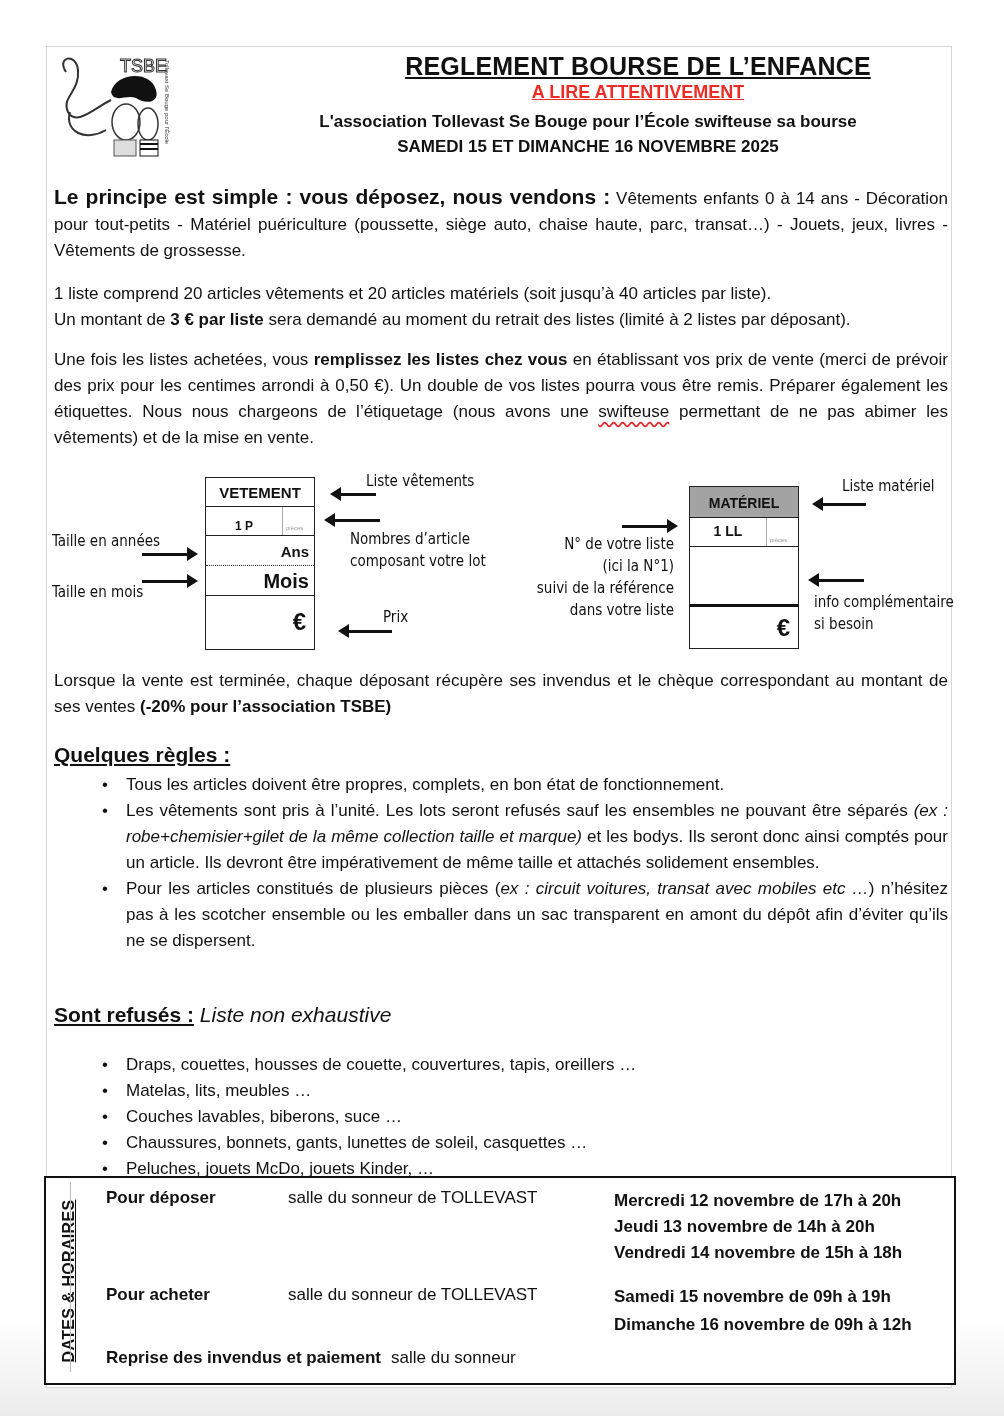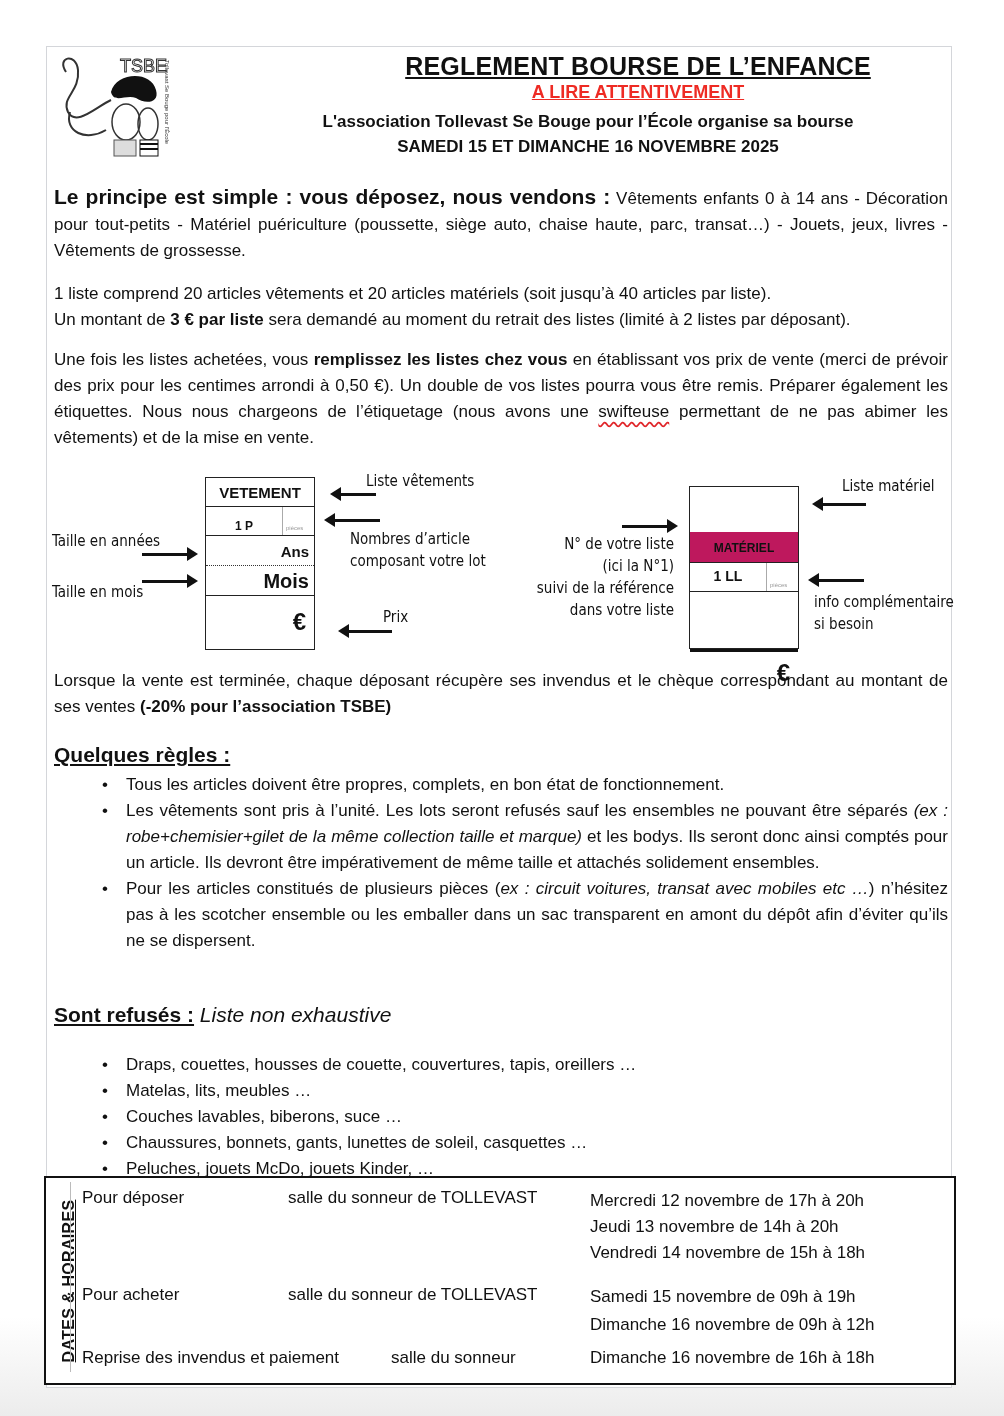--- a/index.html
+++ b/index.html
@@ -48,21 +48,21 @@
 
   .schedule {
     left:44px; top:1176px; width:908px; height:205px; border:2px solid #111; background:#fff;
   }
   .vert {
     position:absolute; left:-62px; top:92px; width:174px; height:22px;
     transform:rotate(-90deg); text-align:center; font-size:16px; font-weight:bold; text-decoration:underline; letter-spacing:0.3px;
   }
   .vline { position:absolute; left:24px; top:4px; width:1px; height:190px; background:#bbb; }
   .srow { position:absolute; font-size:17px; }
-  .b { font-weight:normal; }
+  .b { font-weight:bold;margin-left:24px; }
 </style>
 </head>
 <body>
 
 <div class="page"></div>
 
 <div class="abs logo">
   <svg width="120" height="108" viewBox="0 0 120 108">
     <path d="M10 20 C0 5, 20 0, 22 18 C24 40, 5 45, 12 60 C20 75, 40 55, 55 48" fill="none" stroke="#333" stroke-width="2"></path>
     <path d="M14 60 C8 80, 30 90, 50 78" fill="none" stroke="#333" stroke-width="2"></path>
@@ -73,21 +73,21 @@
     <rect x="84" y="88" width="18" height="16" fill="#fff" stroke="#111"></rect>
     <line x1="84" y1="92" x2="102" y2="92" stroke="#111" stroke-width="2"></line>
     <line x1="84" y1="97" x2="102" y2="97" stroke="#111" stroke-width="2"></line>
     <text x="64" y="20" font-family="Liberation Sans, sans-serif" font-size="18" fill="none" stroke="#333" stroke-width="1">TSBE</text>
   </svg>
   <span class="abs" style="left:108px;top:8px;font-size:6px;writing-mode:vertical-rl;color:#333;">Tollevast Se Bouge pour l'École</span>
 </div>
 
 <div class="abs title">REGLEMENT BOURSE DE L’ENFANCE</div>
 <div class="abs subtitle">A LIRE ATTENTIVEMENT</div>
-<div class="abs assoc">L'association Tollevast Se Bouge pour l’École organise sa bourse</div>
+<div class="abs assoc">L'association Tollevast Se Bouge pour l’École swifteuse sa bourse</div>
 <div class="abs dates">SAMEDI 15 ET DIMANCHE 16 NOVEMBRE 2025</div>
 
 <div class="abs body-text p1">
   <span class="h-principe">Le principe est simple : vous déposez, nous vendons :</span><span> Vêtements enfants 0 à 14 ans - Décoration pour tout-petits - Matériel puériculture (poussette, siège auto, chaise haute, parc, transat…) - Jouets, jeux, livres - Vêtements de grossesse.</span>
 </div>
 
 <div class="abs body-text p2">
   <div>1 liste comprend 20 articles vêtements et 20 articles matériels (soit jusqu’à 40 articles par liste).</div>
   <div><span>Un montant de </span><b>3 € par liste</b><span> sera demandé au moment du retrait des listes (limité à 2 listes par déposant).</span></div>
 </div>
@@ -115,21 +115,21 @@
   <div>composant votre lot</div>
 </div>
 <div class="abs hand" style="left:52px;top:532px;">Taille en années</div>
 <div class="abs arrow arrow-r" style="left:142px;top:553px;width:46px;"></div>
 <div class="abs arrow arrow-r" style="left:142px;top:580px;width:46px;"></div>
 <div class="abs hand" style="left:52px;top:583px;">Taille en mois</div>
 <div class="abs hand" style="left:383px;top:608px;">Prix</div>
 <div class="abs arrow arrow-l" style="left:348px;top:630px;width:44px;"></div>
 
 <div class="abs label-box" style="left:689px;top:486px;width:108px;height:161px;">
-  <div style="height:30px;border-bottom:1.5px solid #222;background:#be185d;text-align:center;line-height:32px;font-size:12px;margin-top:45px;">MATÉRIEL</div>
+  <div style="height:30px;border-bottom:1.5px solid #222;background:#a3a3a3;text-align:center;line-height:32px;font-size:14px;">MATÉRIEL</div>
   <div style="height:28px;border-bottom:1.5px solid #222;position:relative;">
     <span class="abs" style="left:0;width:76px;text-align:center;top:5px;font-size:14px;">1 LL</span>
     <span class="abs" style="left:76px;top:0;width:1px;height:28px;background:#aaa;"></span>
     <span class="abs" style="left:80px;top:19px;font-size:6px;color:#999;font-weight:normal;">pièces</span>
   </div>
   <div style="height:57px;border-bottom:3px solid #111;"></div>
   <div style="height:40px;text-align:right;padding-right:8px;line-height:42px;font-size:24px;">€</div>
 </div>
 <div class="abs hand" style="left:842px;top:477px;">Liste matériel</div>
 <div class="abs arrow arrow-l" style="left:822px;top:503px;width:44px;"></div>
@@ -184,14 +184,13 @@
 
   <div class="srow b" style="left:36px;top:107px;">Pour acheter</div>
   <div class="srow" style="left:242px;top:107px;">salle du sonneur de TOLLEVAST</div>
   <div class="srow b" style="left:544px;top:105px;line-height:28px;">
     <div>Samedi 15 novembre de 09h à 19h</div>
     <div>Dimanche 16 novembre de 09h à 12h</div>
   </div>
 
   <div class="srow b" style="left:36px;top:170px;">Reprise des invendus et paiement</div>
   <div class="srow" style="left:345px;top:170px;">salle du sonneur</div>
-  <div class="srow b" style="left:544px;top:170px;">Dimanche 16 novembre de 16h à 18h</div>
 </div>
 
 </body></html>

